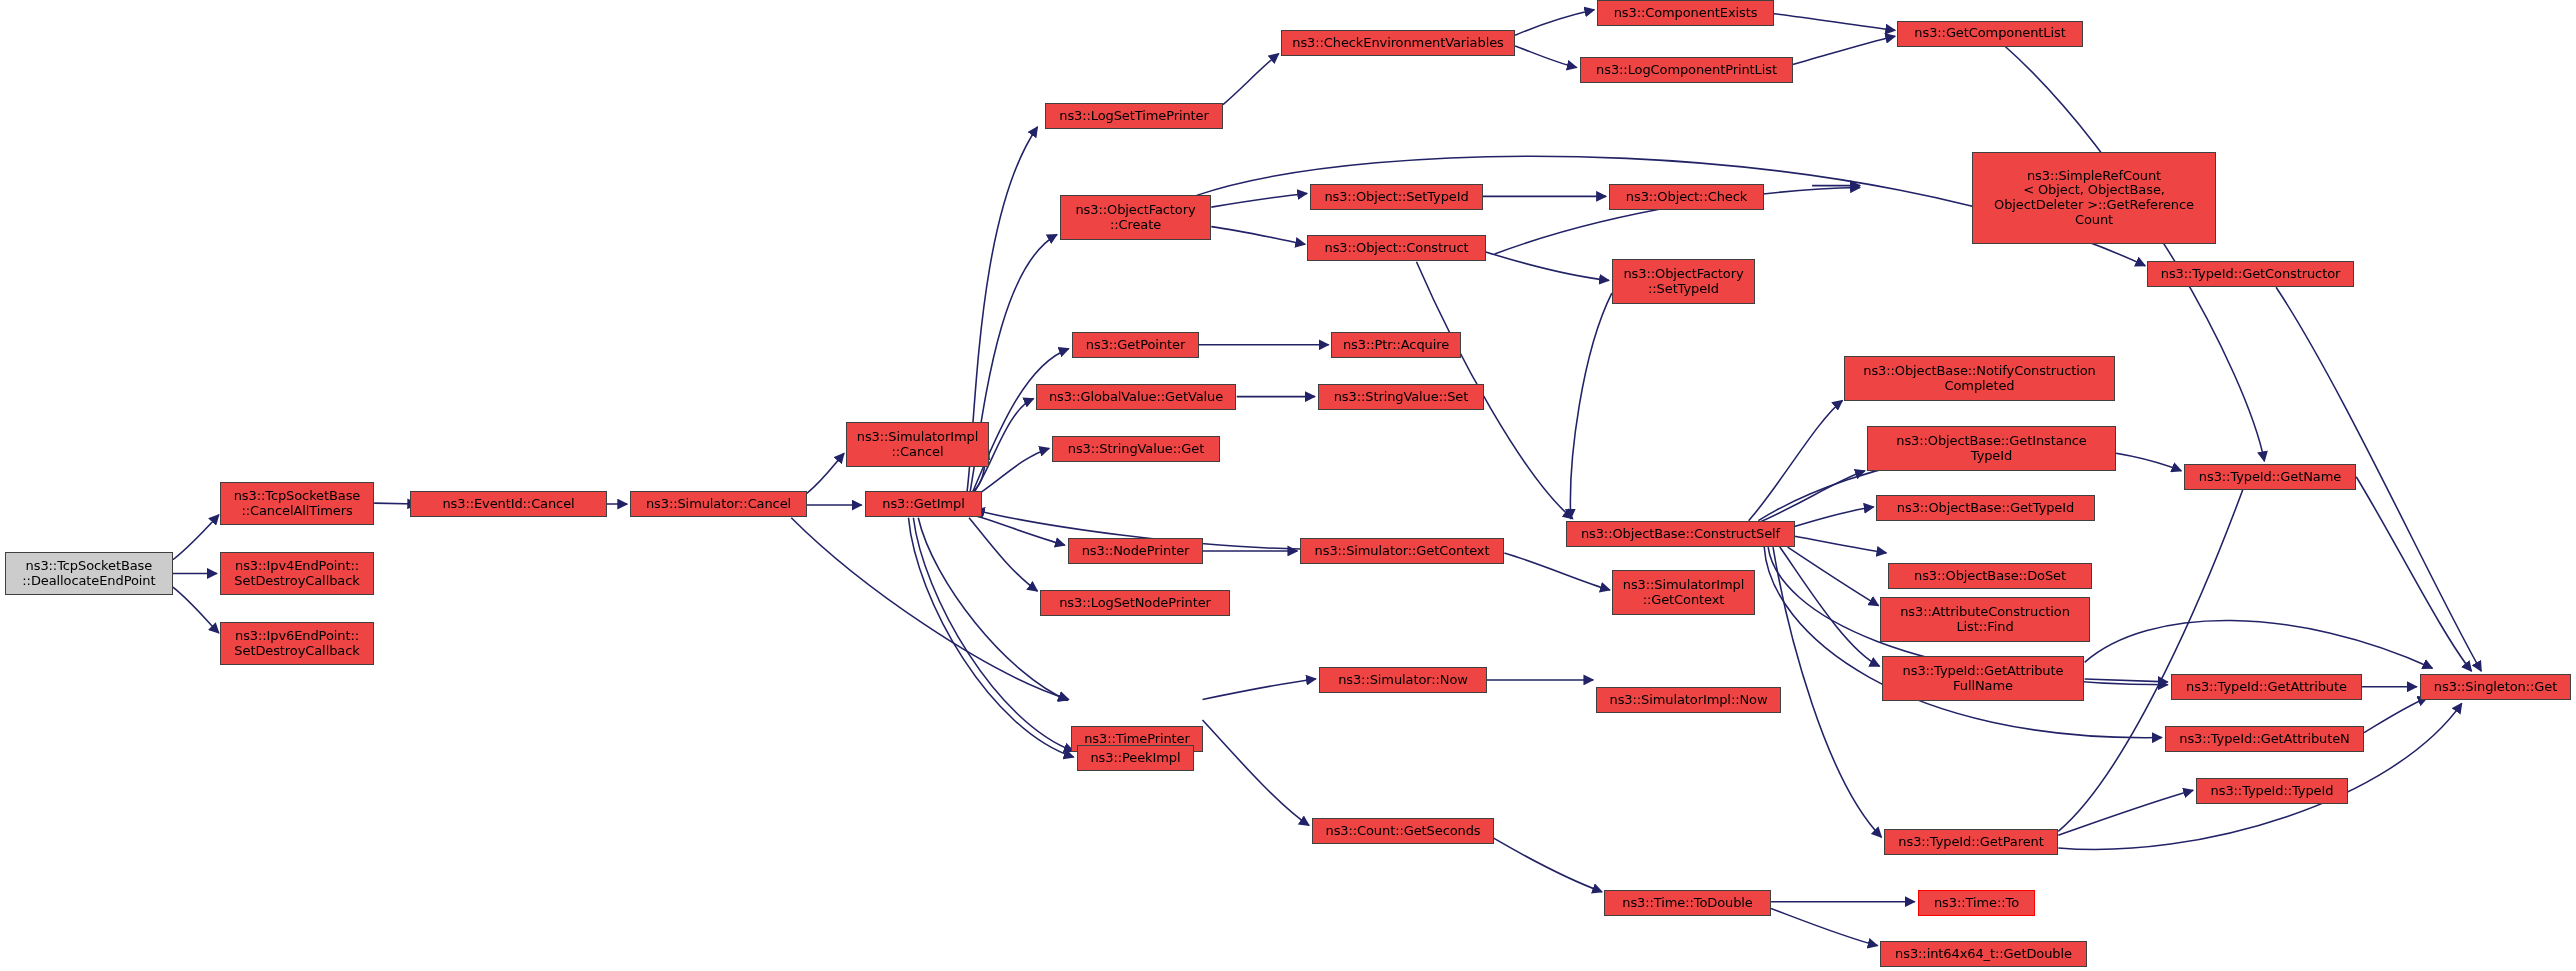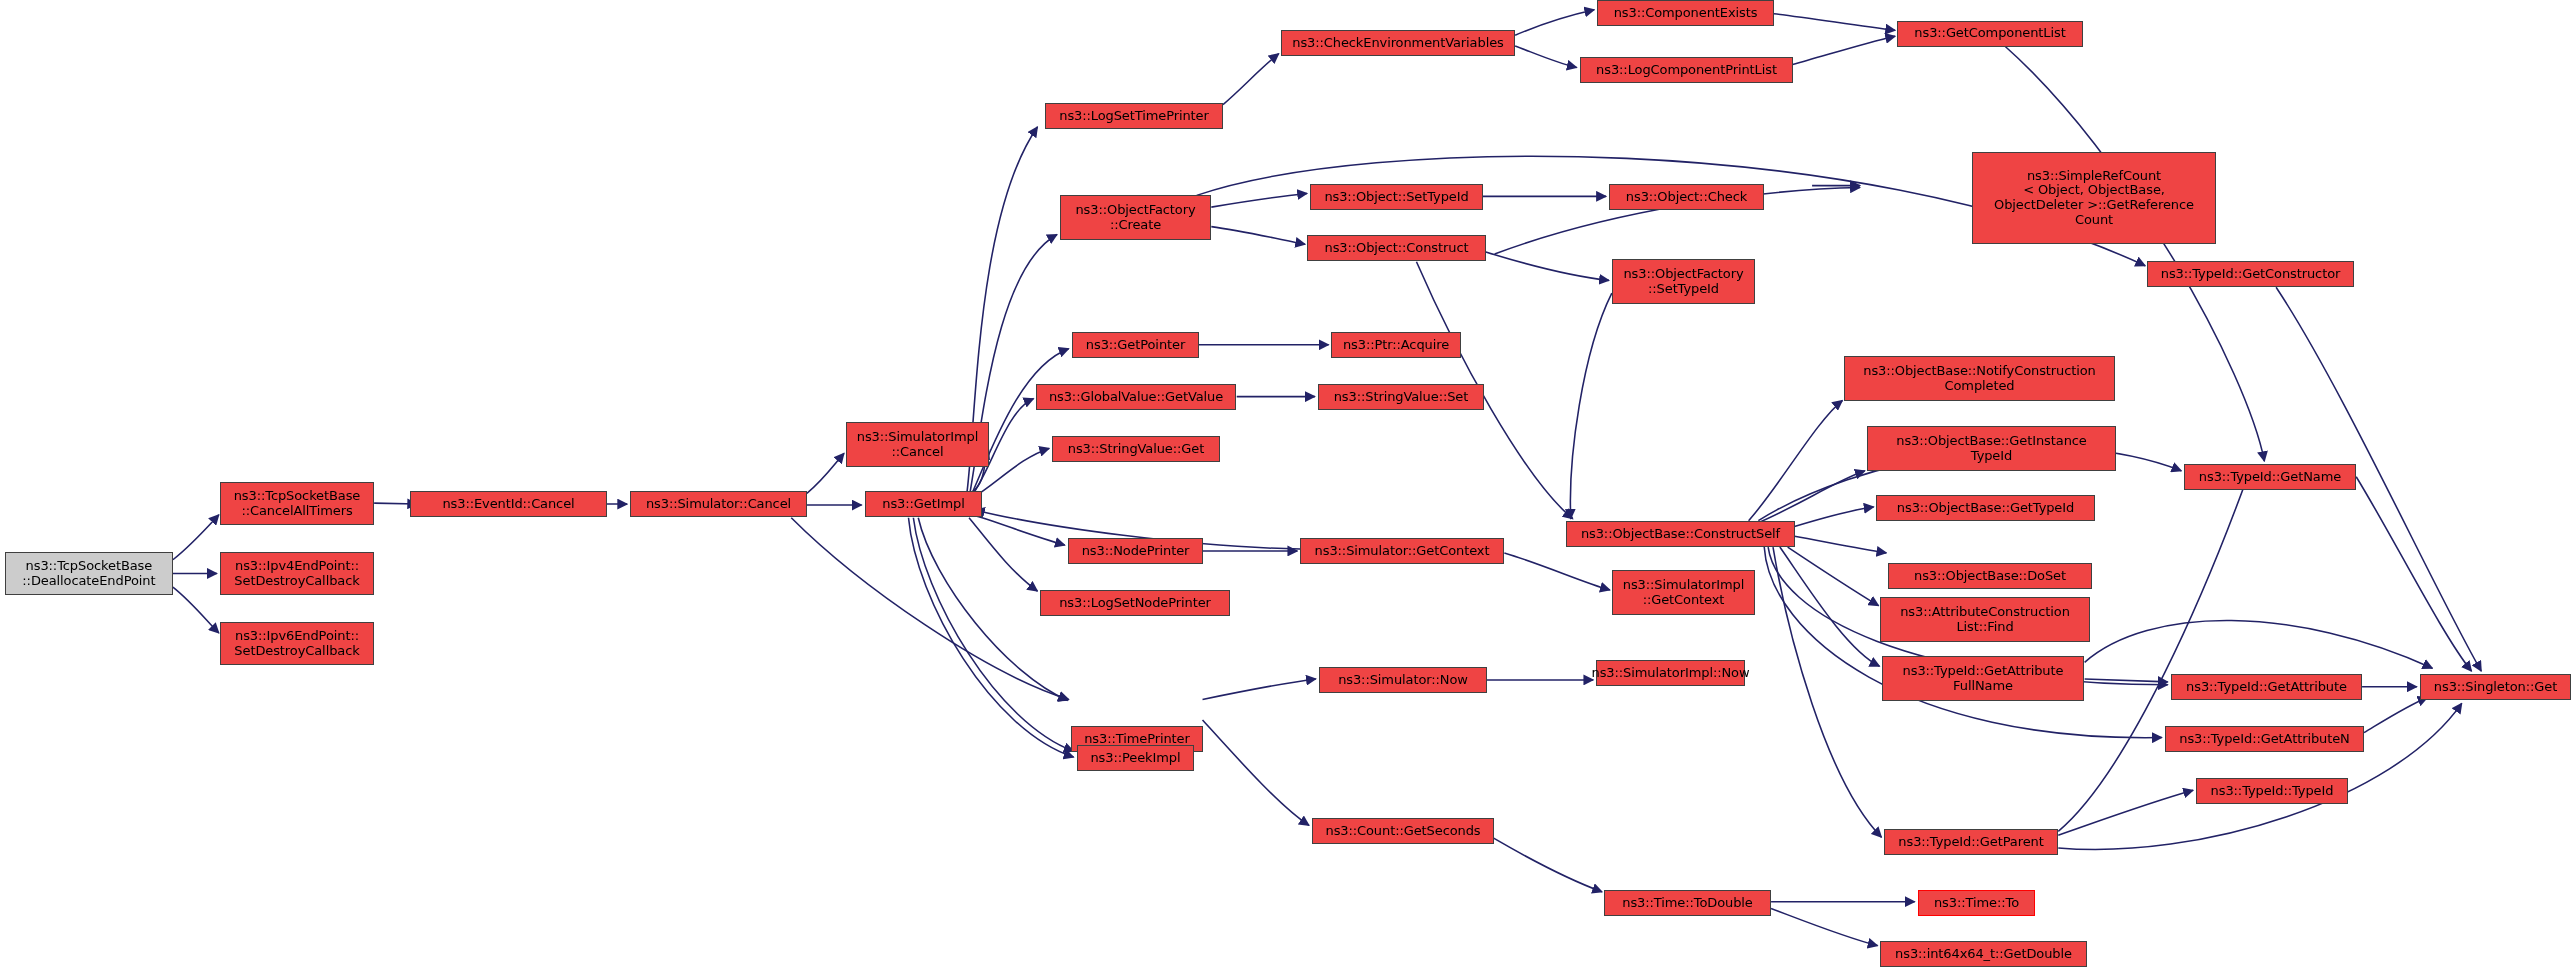--- a/index.html
+++ b/index.html
@@ -142,21 +142,21 @@
       <div class="node" style="left: 1319px; top: 667px; width: 168px; height: 26px;"><span>ns3::Simulator::Now</span></div>
       <div class="node" style="left: 1312px; top: 818px; width: 182px; height: 26px;"><span>ns3::Count::GetSeconds</span></div>
       <div class="node" style="left: 1597px; top: 0px; width: 177px; height: 26px;"><span>ns3::ComponentExists</span></div>
       <div class="node" style="left: 1580px; top: 57px; width: 213px; height: 26px;"><span>ns3::LogComponentPrintList</span></div>
       <div class="node" style="left: 1609px; top: 184px; width: 155px; height: 26px; text-align: right;"><span>ns3::Object::Check</span></div>
       <div class="node" style="left: 1612px; top: 259px; width: 143px; height: 45px;"><span>ns3::ObjectFactory
 ::SetTypeId</span></div>
       <div class="node" style="left: 1566px; top: 521px; width: 229px; height: 26px;"><span>ns3::ObjectBase::ConstructSelf</span></div>
       <div class="node" style="left: 1612px; top: 570px; width: 143px; height: 45px;"><span>ns3::SimulatorImpl
 ::GetContext</span></div>
-      <div class="node" style="left: 1596px; top: 660px; width: 149px; height: 26px;"><span>ns3::SimulatorImpl::Now</span></div>
+      <div class="node" style="left: 1596px; top: 687px; width: 185px; height: 26px;"><span>ns3::SimulatorImpl::Now</span></div>
       <div class="node" style="left: 1604px; top: 890px; width: 167px; height: 26px;"><span>ns3::Time::ToDouble</span></div>
       <div class="node" style="left: 1972px; top: 152px; width: 244px; height: 92px;"><span>ns3::SimpleRefCount
 &lt; Object, ObjectBase,
 ObjectDeleter &gt;::GetReference
 Count</span></div>
       <div class="node" style="left: 1844px; top: 356px; width: 271px; height: 45px;"><span>ns3::ObjectBase::NotifyConstruction
 Completed</span></div>
       <div class="node" style="left: 1867px; top: 426px; width: 249px; height: 45px;"><span>ns3::ObjectBase::GetInstance
 TypeId</span></div>
       <div class="node" style="left: 1876px; top: 495px; width: 219px; height: 26px;"><span>ns3::ObjectBase::GetTypeId</span></div>

